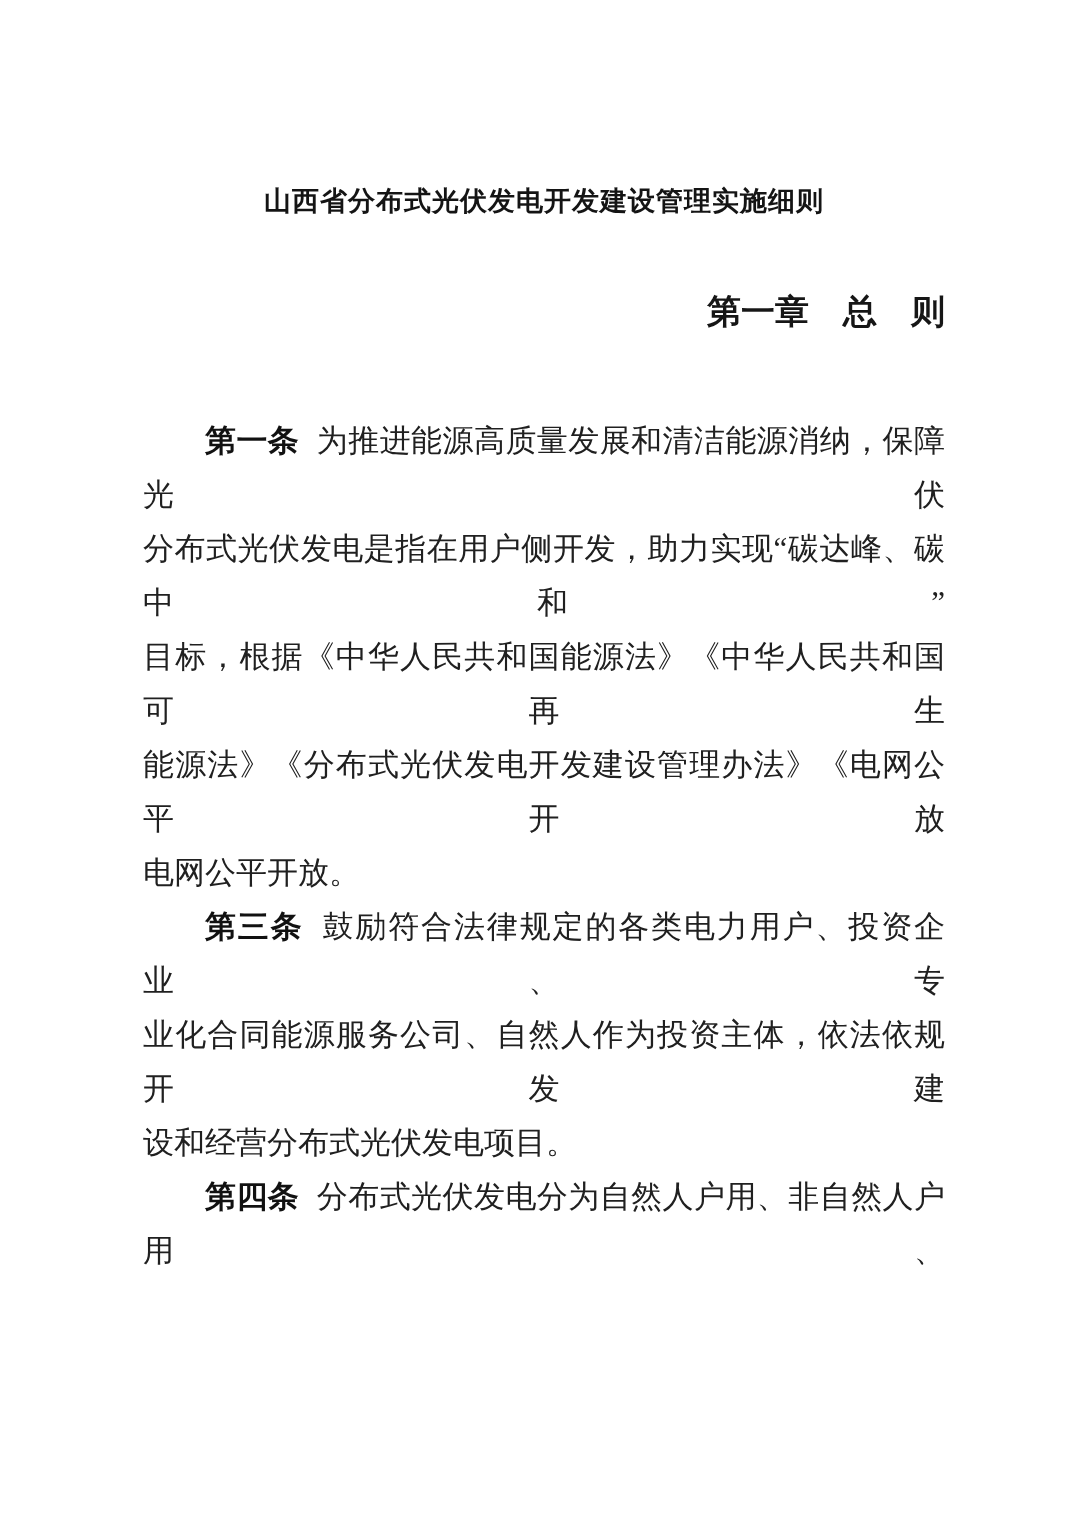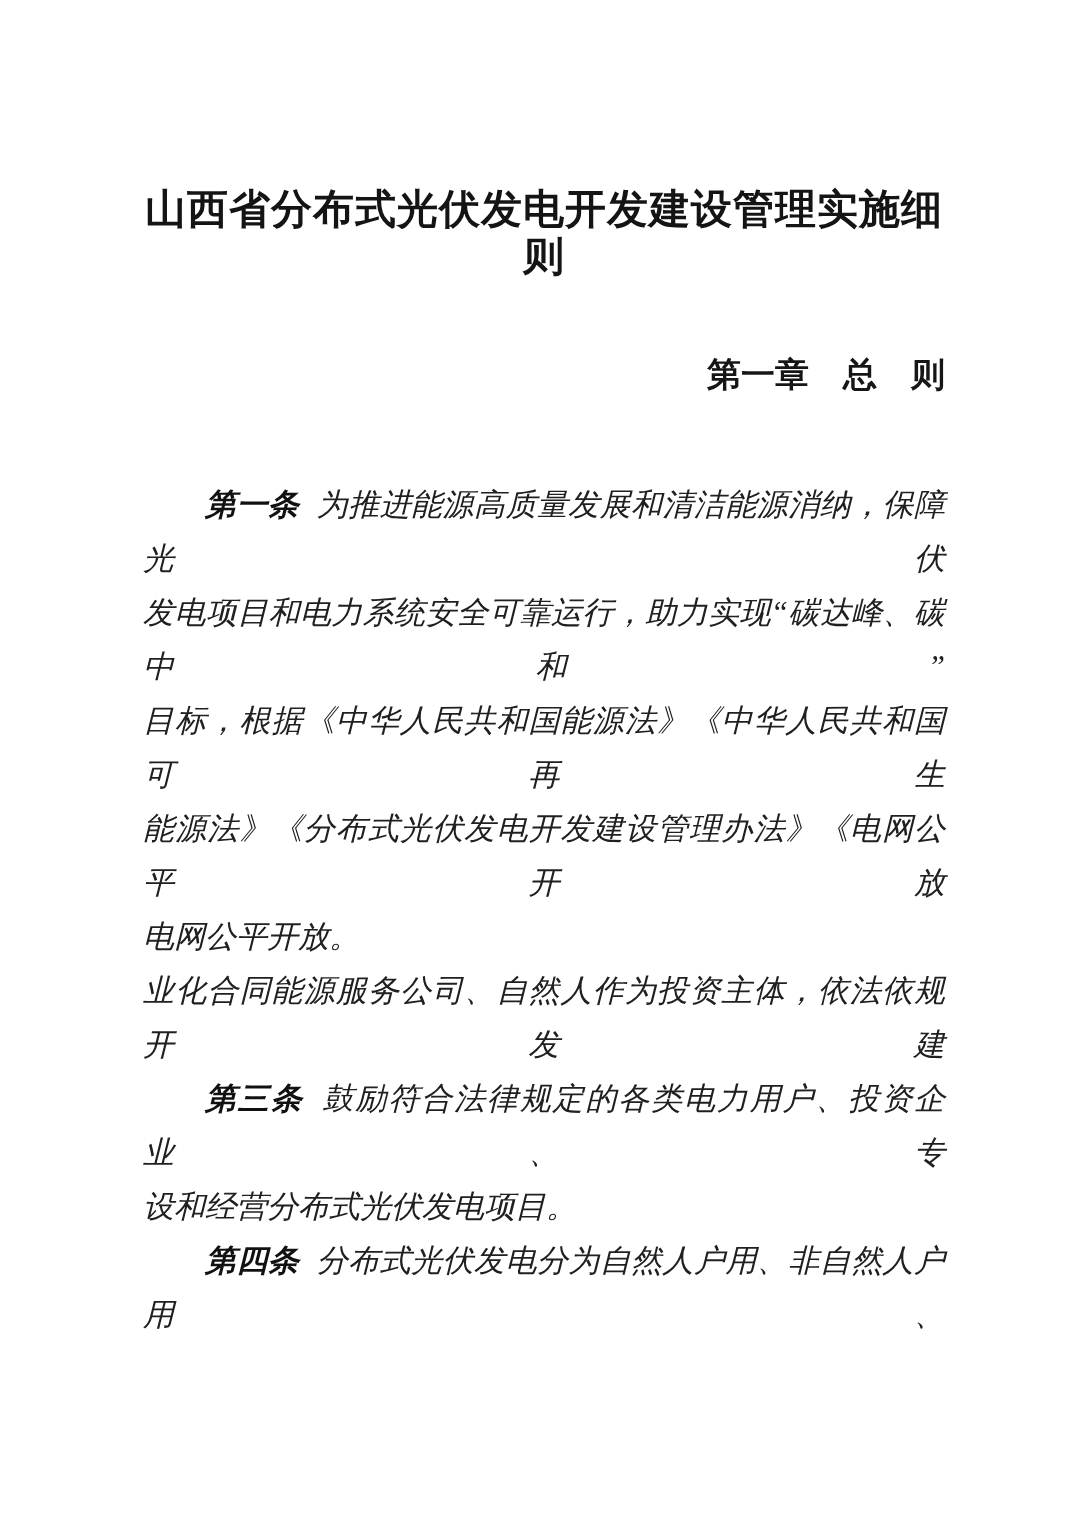--- a/index.html
+++ b/index.html
@@ -13,21 +13,21 @@
     height: 1527px;
     background: #ffffff;
     box-sizing: border-box;
     padding: 186px 135px 0 143px;
     font-family: "Liberation Serif", "DejaVu Serif", serif;
     color: #1e1e1e;
     overflow: hidden;
   }
   .doc-title {
     margin: 0;
-    font-size: 41px;
+    font-size: 27px;
     line-height: 1.15;
     font-weight: 700;
     text-align: center;
     letter-spacing: 1px;
     color: #141414;
   }
   .chapter-heading {
     margin: 76px 0 0 0;
     font-size: 34px;
     line-height: 1.1;
@@ -39,21 +39,20 @@
     margin-top: 84px;
     font-size: 31px;
     line-height: 54px;
     color: #202020;
   }
   .para { margin: 0; }
   .line {
     text-align: justify;
     text-align-last: justify;
     white-space: normal;
-    font-style: italic;
   }
   .line.first { text-indent: 2em; }
   .line.last { text-align-last: left; }
   .article-lead {
     font-weight: 700;
     color: #111111;
   }
   .lead-gap {
     display: inline-block;
     width: 0.55em;
@@ -63,30 +62,30 @@
 <body>
 
 <div class="page">
   <h1 class="doc-title">山西省分布式光伏发电开发建设管理实施细则</h1>
 
   <h2 class="chapter-heading">第一章　总　则</h2>
 
   <div class="doc-body" id="doc-body">
       <div class="para">
         <div class="line first"><span class="article-lead">第一条</span><span class="lead-gap"></span>为推进能源高质量发展和清洁能源消纳，保障光伏</div>
-        <div class="line">发电项目和电力系统安全可靠运行，助力实现“碳达峰、碳中和”</div>
+        <div class="line">分布式光伏发电是指在用户侧开发，助力实现“碳达峰、碳中和”</div>
         <div class="line">目标，根据《中华人民共和国能源法》《中华人民共和国可再生</div>
         <div class="line">能源法》《分布式光伏发电开发建设管理办法》《电网公平开放</div>
         <div class="line last">电网公平开放。</div>
       </div>
       <div class="para">
       </div>
       <div class="para">
+        <div class="line first"><span class="article-lead">第三条</span><span class="lead-gap"></span>鼓励符合法律规定的各类电力用户、投资企业、专</div>
         <div class="line">业化合同能源服务公司、自然人作为投资主体，依法依规开发建</div>
-        <div class="line first"><span class="article-lead">第三条</span><span class="lead-gap"></span>鼓励符合法律规定的各类电力用户、投资企业、专</div>
         <div class="line last">设和经营分布式光伏发电项目。</div>
       </div>
       <div class="para">
         <div class="line first"><span class="article-lead">第四条</span><span class="lead-gap"></span>分布式光伏发电分为自然人户用、非自然人户用、</div>
       </div>
     </div>
 
 </div>
 
 </body></html>

